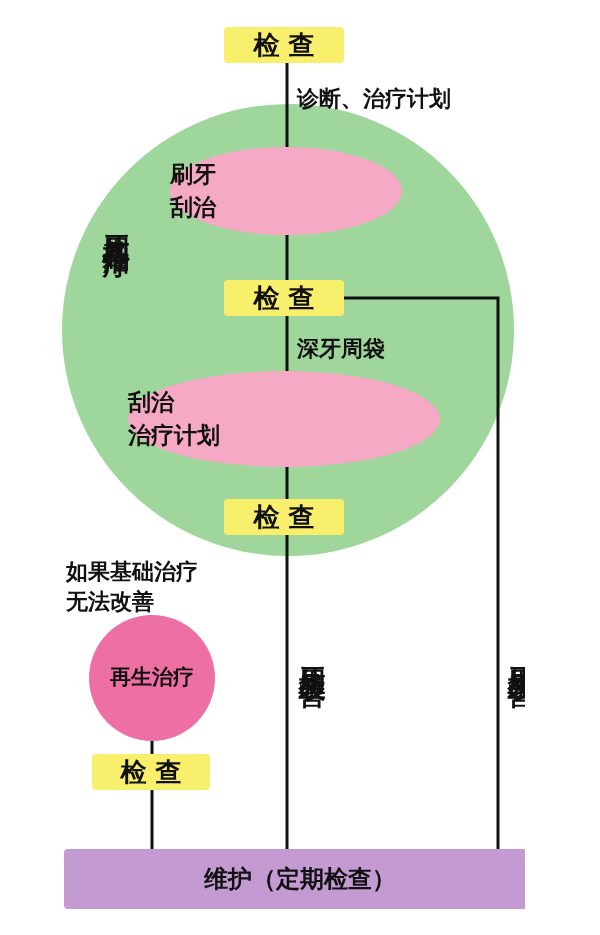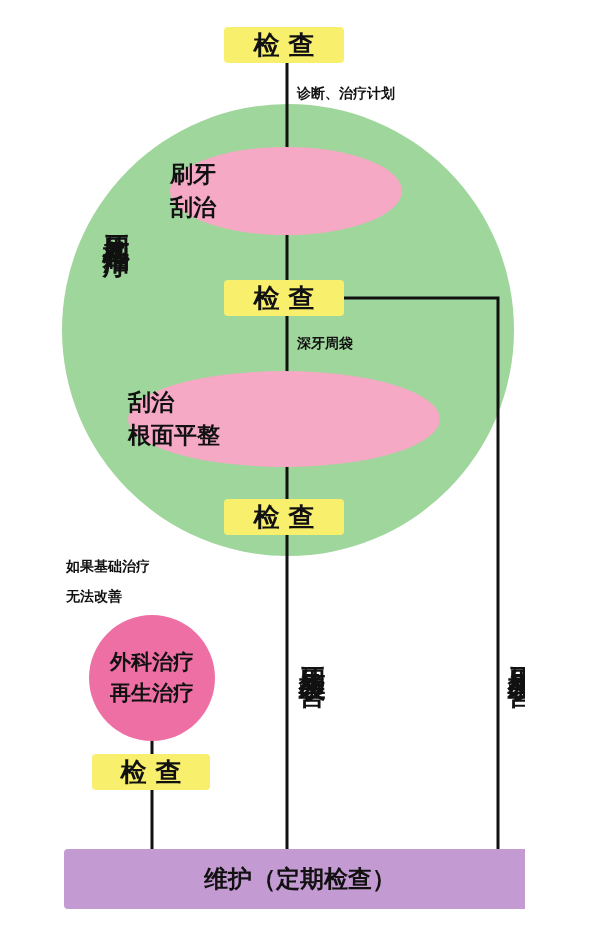--- a/index.html
+++ b/index.html
@@ -55,21 +55,21 @@
     display:flex; flex-direction:column;
     align-items:center; justify-content:center;
     font-size:21px; font-weight:600;
     line-height:1.5;
     z-index:3;
     text-align:center;
   }
 
   .note {
     position:absolute;
-    font-size:14px; font-weight:600;
+    font-size:22px; font-weight:600;
     line-height:1.35;
     z-index:3;
     white-space:nowrap;
   }
 
   .vertical {
     position:absolute;
     writing-mode:vertical-rl;
     text-orientation:upright;
     font-size:27px; font-weight:600;
@@ -115,32 +115,31 @@
   <div class="vertical" style="left:98px; top:213px;">牙周基础治疗</div>
 
   <div class="check-box" style="left:224px; top:280px;">
     <span>检 查</span>
   </div>
 
   <div class="note" style="left:297px; top:334px;">深牙周袋</div>
 
   <div class="ellipse" style="left:128px; top:371px; width:312px; height:96px;">
     <span>刮治</span>
-    <span>根面平整</span>
+    <span>治疗计划</span>
   </div>
 
   <div class="check-box" style="left:224px; top:499px;">
     <span>检 查</span>
   </div>
 
   <div class="note" style="left:66px; top:557px;">如果基础治疗</div>
   <div class="note" style="left:66px; top:587px;">无法改善</div>
 
   <div class="surgery-circle">
-    <span>外科治疗</span>
     <span>再生治疗</span>
   </div>
 
   <div class="check-box" style="left:92px; top:754px; width:118px;">
     <span>检 查</span>
   </div>
 
   <div class="vertical" style="left:294px; top:645px;">牙周袋改善</div>
   <div class="vertical" style="left:503px; top:645px;">牙周袋改善</div>
 

